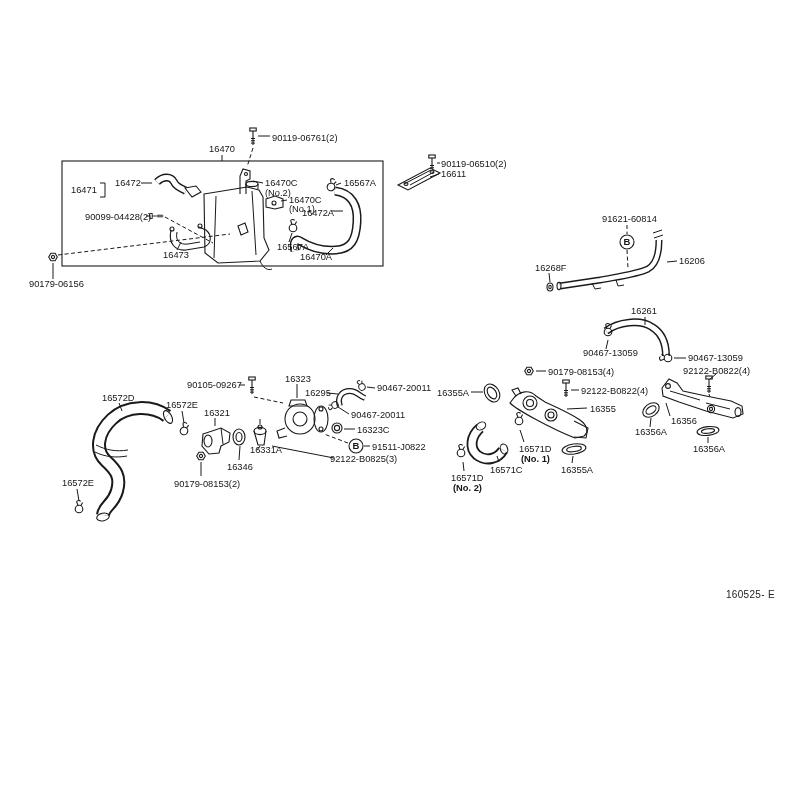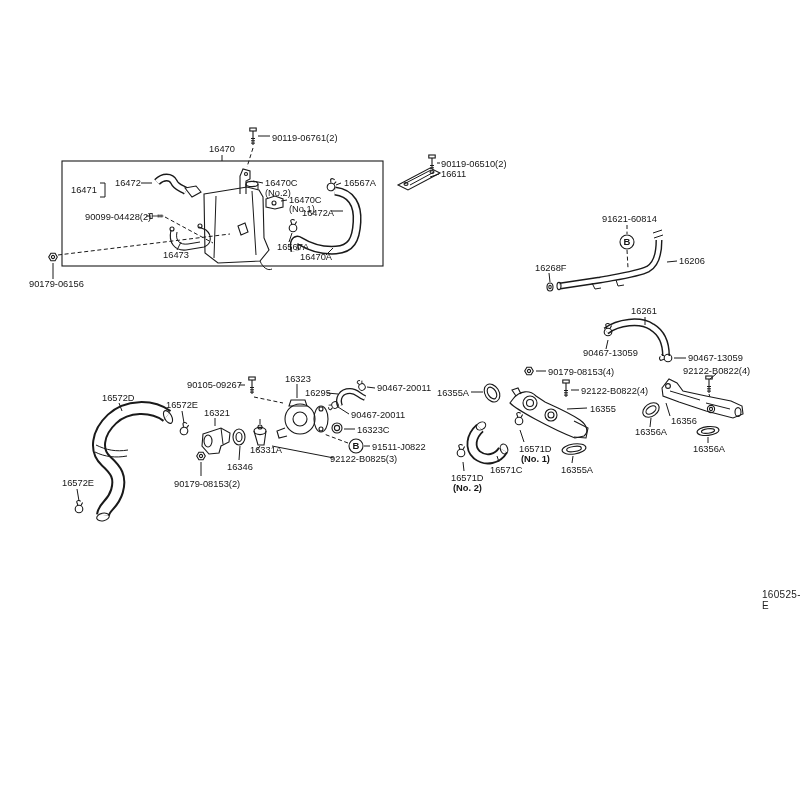--- a/index.html
+++ b/index.html
@@ -6,21 +6,21 @@
   #canvas{position:relative;width:800px;height:800px;background:#fff;font-family:"Liberation Sans",sans-serif;}
   #diagram{position:absolute;left:0;top:0;}
   .ln{fill:none;stroke:#1a1a1a;stroke-width:1;}
   .dash{fill:none;stroke:#1a1a1a;stroke-width:1;stroke-dasharray:4 2.6;}
   .shape{fill:#fff;stroke:#1a1a1a;stroke-width:1.1;}
   .shapeN{fill:none;stroke:#1a1a1a;stroke-width:1.1;}
   .tubeO{fill:none;stroke:#1a1a1a;stroke-linecap:butt;}
   .tubeI{fill:none;stroke:#fff;stroke-linecap:butt;}
   #label-layer text{font-family:"Liberation Sans",sans-serif;font-size:9.3px;fill:#151515;}
   #callout-layer text{font-family:"Liberation Sans",sans-serif;font-size:9.5px;font-weight:bold;fill:#151515;text-anchor:middle;}
-  #ref-code{position:absolute;left:726px;top:589px;font-size:10px;color:#222;letter-spacing:.3px;margin-left:36px;}
+  #ref-code{position:absolute;left:726px;top:589px;font-size:10px;color:#222;letter-spacing:.3px;}
   #footer{position:absolute;left:0;top:720px;width:800px;height:80px;}
 </style>
 </head>
 <body>
 
 <div id="canvas">
 
   <svg id="diagram" width="800" height="620" viewBox="0 0 800 620">
 
     <g>

